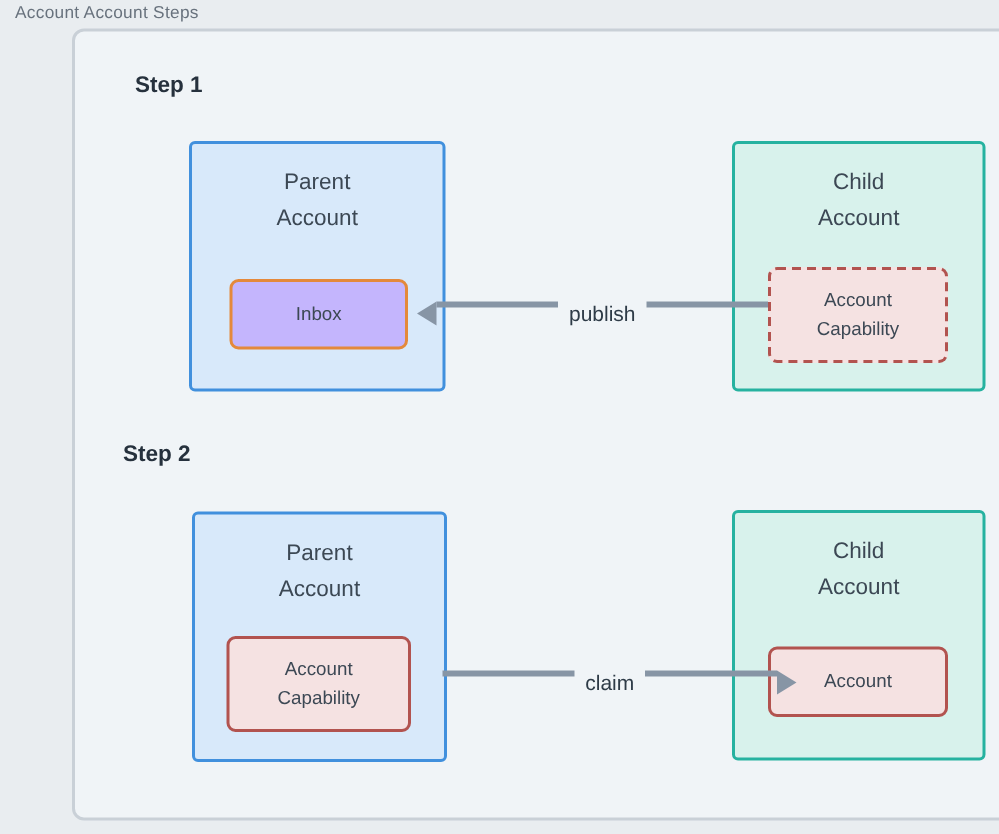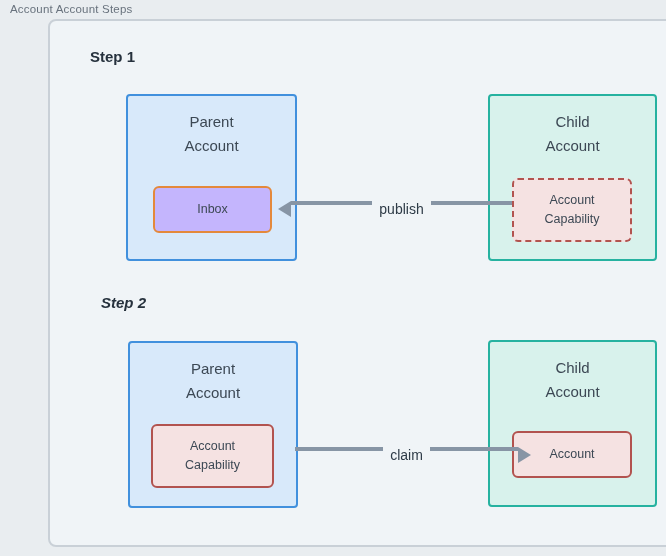--- a/index.html
+++ b/index.html
@@ -83,21 +83,21 @@
 Capability</span>
   </div>
 
   <div class="arrow-row" style="left:228px;top:180px;width:234px;">
     <span class="head-left"></span>
     <span class="seg"></span>
     <span class="arrow-label">publish</span>
     <span class="seg"></span>
   </div>
 
-  <div class="step-heading" style="left:51px;top:273px;font-style:italic;">Step 2</div>
+  <div class="step-heading" style="left:32px;top:273px;">Step 2</div>
 
   <div class="acct-box parent" style="left:78px;top:320px;width:170px;height:167px;">
     <div class="acct-title">Parent
 Account</div>
   </div>
   <div class="inner-box red-solid" style="left:101px;top:403px;width:123px;height:64px;">
     <span>Account
 Capability</span>
   </div>
 

